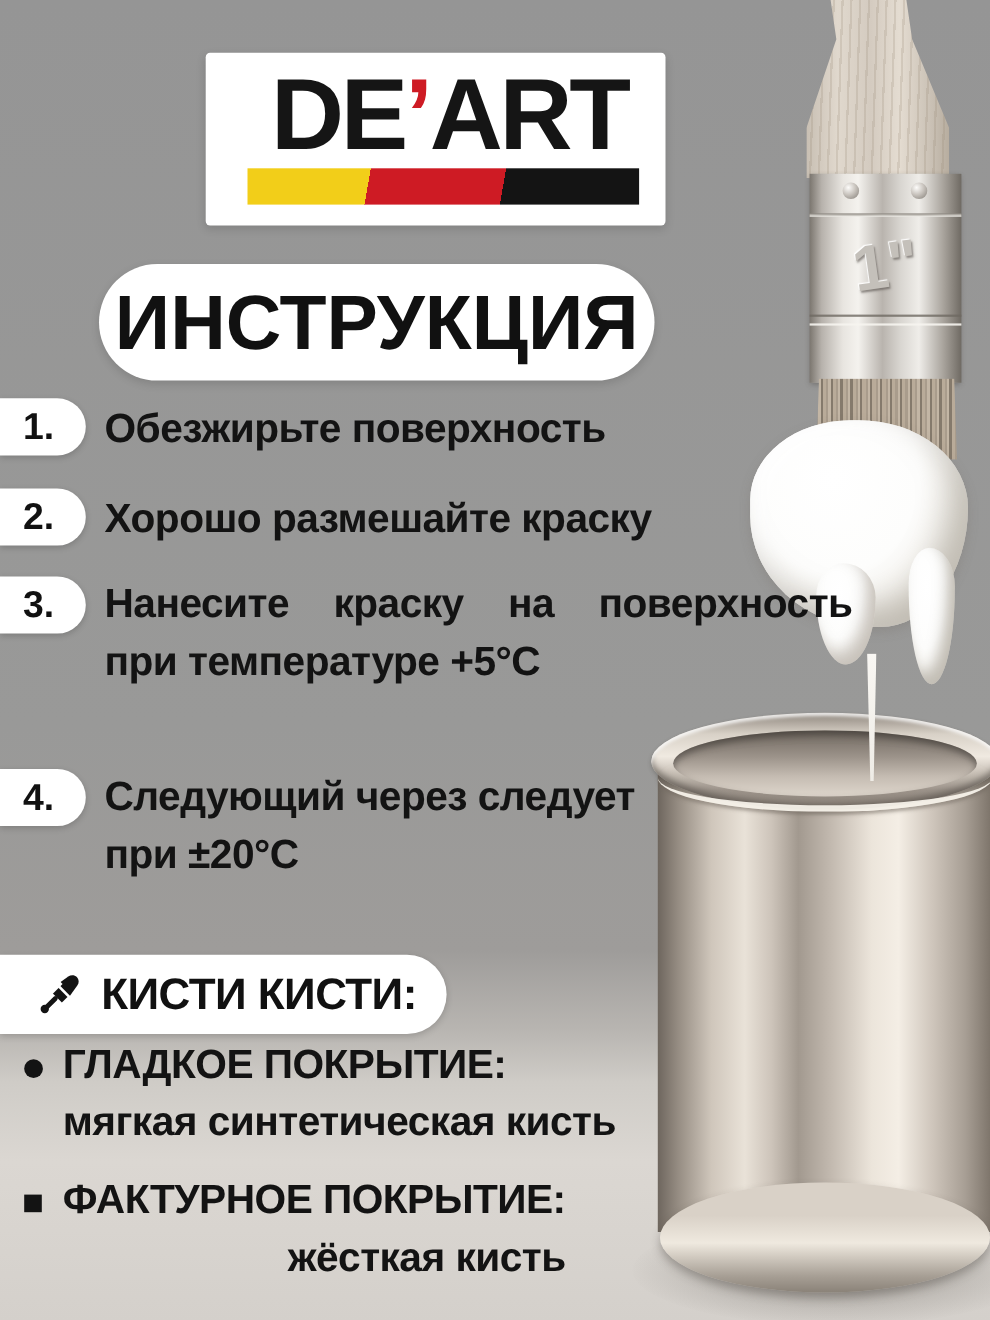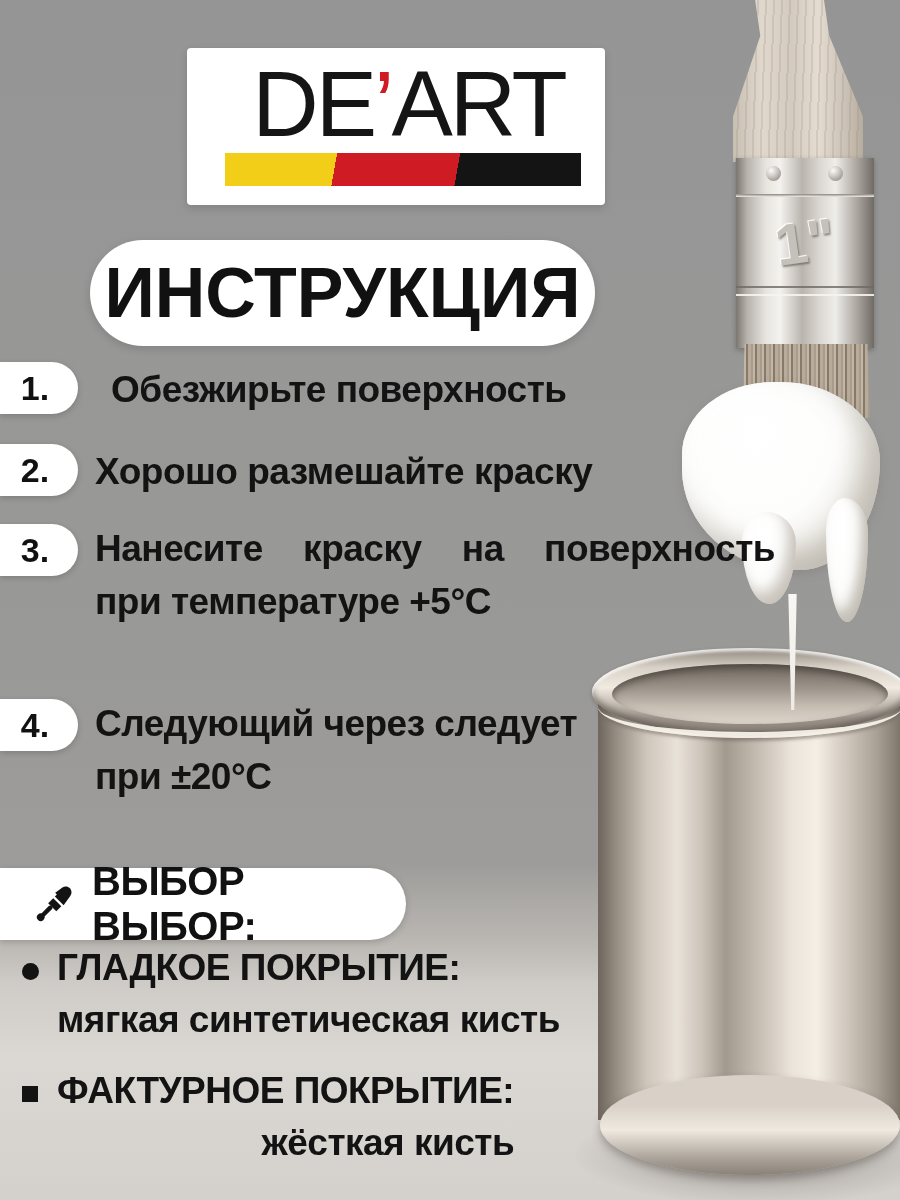--- a/index.html
+++ b/index.html
@@ -60,21 +60,21 @@
   .paint-lobe2{left:826px;top:498px;width:42px;height:124px;
     border-radius:45% 55% 50% 50% / 26% 28% 70% 72%;
     box-shadow:inset -7px -10px 12px rgba(150,143,132,.5);}
   .paint-stream{left:787px;top:594px;width:11px;height:116px;
     background:linear-gradient(180deg,#f9f7f3,#efece6);
     clip-path:polygon(12% 0,88% 0,66% 100%,38% 100%);}
 
   
   .card{background:#fff;box-shadow:0 3px 9px rgba(0,0,0,.14);}
   .logo-card{left:187px;top:48px;width:418px;height:157px;border-radius:4px;text-align:center;}
-  .logo-text{margin-top:6px;font-size:92px;line-height:100px;font-weight:normal;letter-spacing:-3px;color:#151515;padding-left:25px;}
+  .logo-text{margin-top:6px;font-size:92px;line-height:100px;font-weight:bold;letter-spacing:-3px;color:#151515;padding-left:25px;}
   .logo-text .apos{color:#ce1b24;}
   .logo-stripe{position:absolute;left:38px;top:105px;width:356px;height:33px;
     background:linear-gradient(100deg,#f2ce19 0%,#f2ce19 31%,#ce1b24 31%,#ce1b24 65%,#141414 65%,#141414 100%);}
   .title-pill{left:90px;top:240px;width:505px;height:106px;border-radius:53px;
     display:flex;align-items:center;justify-content:center;}
   .title-pill span{font-size:70px;font-weight:bold;color:#111;letter-spacing:0px;}
 
   .step-badge{left:0;width:78px;height:52px;border-radius:0 26px 26px 0;background:#fff;
     box-shadow:0 2px 6px rgba(0,0,0,.18);display:flex;align-items:center;justify-content:center;}
   .step-badge span{font-size:34px;font-weight:bold;color:#111;margin-left:-8px;}
@@ -128,21 +128,21 @@
     <div class="logo-stripe"></div>
   </div>
 
   <div class="abs card title-pill">
     <span>ИНСТРУКЦИЯ</span>
   </div>
 
   <div class="abs step-badge" style="top:362px;">
     <span>1.</span>
     </div>
-  <div class="abs step-text" style="top:363px;margin-left:16px;">
+  <div class="abs step-text" style="top:363px;">
     <div>Обезжирьте поверхность</div>
     </div>
 
   <div class="abs step-badge" style="top:444px;">
     <span>2.</span>
     </div>
   <div class="abs step-text" style="top:445px;">
     <div>Хорошо размешайте краску</div>
     </div>
 
@@ -165,21 +165,21 @@
   <div class="abs choose-pill">
     <svg class="icon" viewBox="0 0 24 24">
       <g transform="rotate(-135 12 12)" fill="#131313">
         <circle cx="12" cy="2.6" r="1.9"></circle>
         <rect x="10.9" y="3.2" width="2.2" height="7.2" rx="1"></rect>
         <rect x="8.6" y="10.2" width="6.8" height="3.6"></rect>
         <path d="M8.2 15h7.6l-.9 5.6c-.25 1.5-1.4 2.6-2.9 2.6s-2.65-1.1-2.9-2.6z"></path>
       </g>
       <rect x="4.2" y="9.2" width="10" height="1.9" transform="rotate(-45 9.2 10.1)" fill="#ffffff"></rect>
     </svg>
-    <span class="label">ВЫБОР ВЫБОР:</span>
+    <span class="label">КИСТИ КИСТИ:</span>
   </div>
 
   <div class="abs marker round" style="top:963px;"></div>
   <div class="abs opt-text option" style="top:942px;">
     <div class="line1 t1">ГЛАДКОЕ ПОКРЫТИЕ:</div>
     <div class="line2">мягкая синтетическая кисть</div>
   </div>
 
   <div class="abs marker square" style="top:1086px;"></div>
   <div class="abs opt-text option" style="top:1065px;text-align:right;">

